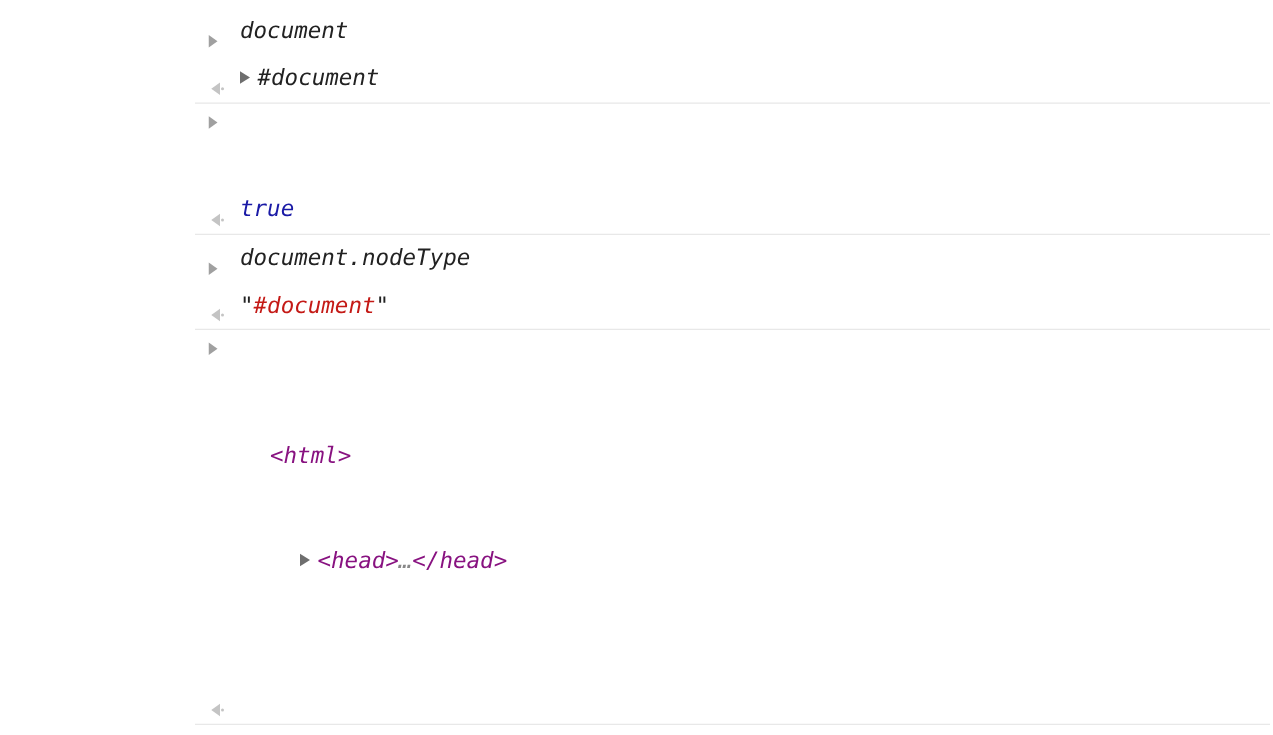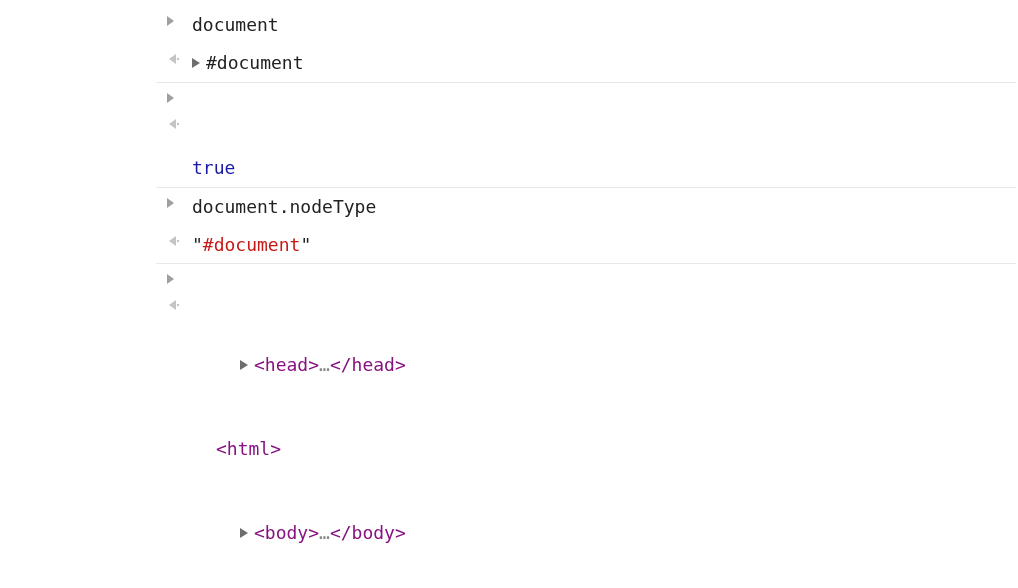--- a/index.html
+++ b/index.html
@@ -12,24 +12,25 @@
     color: #222;
   }
   .console {
     padding: 6px 0;
     margin-left: 156px;
     margin-right: 0;
     width: 860px;
   }
   .row {
     display: flex;
-    align-items: flex-start;
+    align-items: flex-end;
     padding: 5px 0 5px 0;
     border-bottom: 1px solid #e8e8e8;
     line-height: 1.55;
+    font-style: italic;
   }
   .row.noborder { border-bottom: none; }
   .gutter {
     width: 36px;
     flex: 0 0 36px;
     display: flex;
     align-items: flex-start;
     justify-content: flex-start;
     padding-top: 4px;
     padding-left: 10px;
@@ -134,20 +135,19 @@
     </div>
   </div>
   <div class="row">
     <div class="gutter output">
       <svg class="arrow-out" viewBox="0 0 14 12">
           <path d="M10 1 L3 6 L10 11 Z"></path>
           <circle cx="12" cy="6" r="1.2"></circle>
         </svg>
     </div>
     <div class="content tree">
+      <span class="tree-line ind1"><span class="tag-br">&lt;</span><span class="tag-name">html</span><span class="tag-br">&gt;</span></span>
       <span class="tree-line ind2"><span class="expand-tri"></span><span class="tag-br">&lt;</span><span class="tag-name">head</span><span class="tag-br">&gt;</span><span class="ellips">…</span><span class="tag-br">&lt;/</span><span class="tag-name">head</span><span class="tag-br">&gt;</span></span>
-      <span class="tree-line ind1"><span class="tag-br">&lt;</span><span class="tag-name">html</span><span class="tag-br">&gt;</span></span>
-      <span class="tree-line ind2"><span class="expand-tri"></span><span class="tag-br">&lt;</span><span class="tag-name">body</span><span class="tag-br">&gt;</span><span class="ellips">…</span><span class="tag-br">&lt;/</span><span class="tag-name">body</span><span class="tag-br">&gt;</span></span>
       <span class="tree-line ind1"></span>
     </div>
   </div>
 
 </div>
 
 </body></html>

